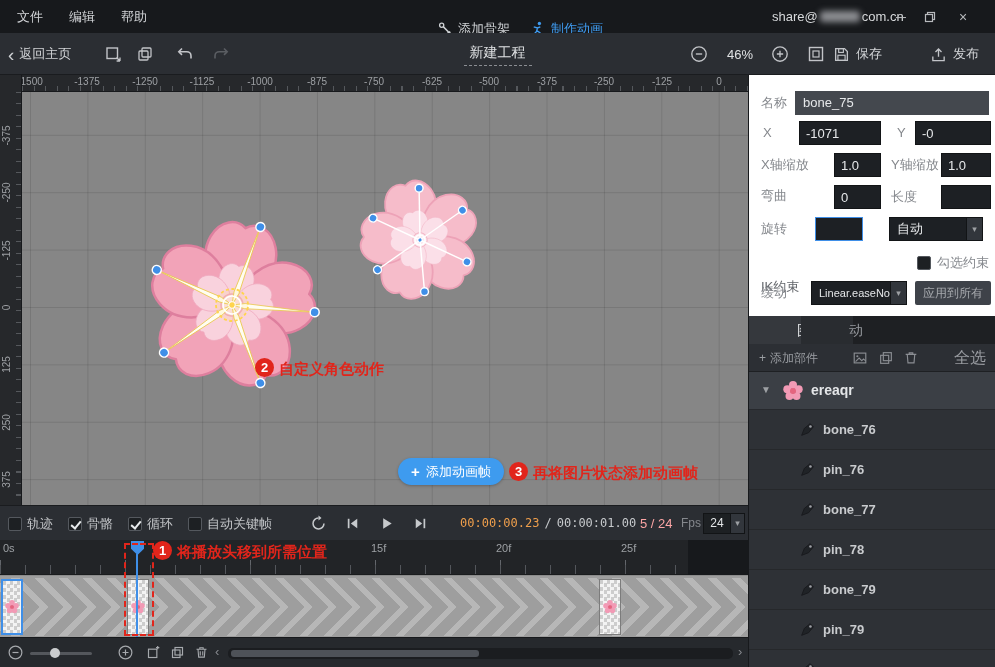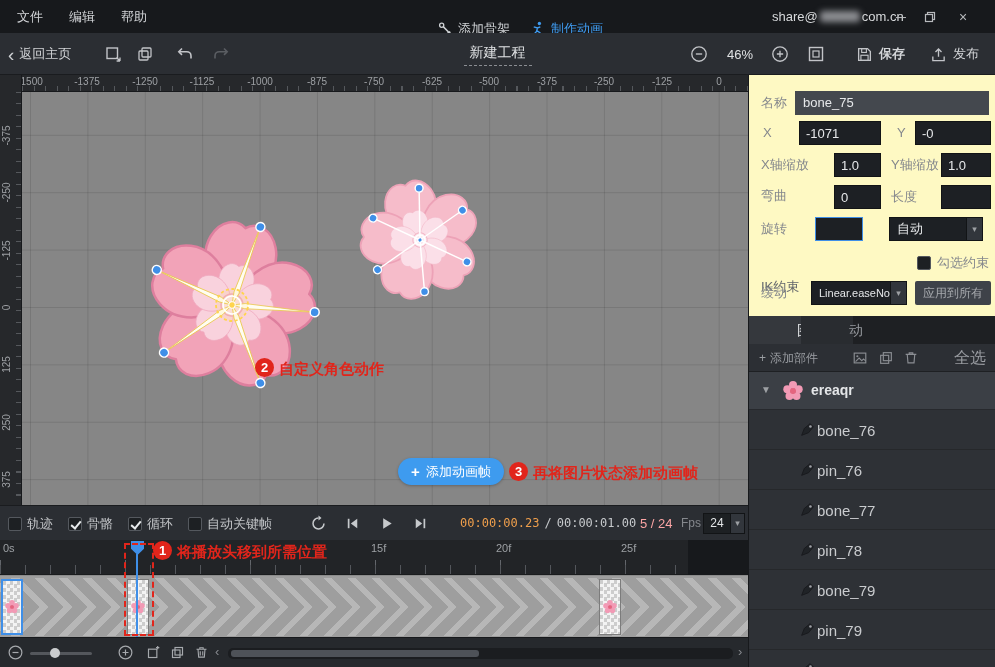--- a/index.html
+++ b/index.html
@@ -99,21 +99,21 @@
   
   .bottombar { position:absolute; top:637px; left:0; width:748px; height:30px; background:#26292d; border-top:1px solid #17191c; }
   .bb-icon { position:absolute; width:16px; height:16px; top:7px; color:#a6a9ad; }
   .slider-track { position:absolute; left:30px; top:14px; width:62px; height:3px; background:#54575c; border-radius:2px; }
   .slider-handle { position:absolute; left:50px; top:10px; width:10px; height:10px; border-radius:50%; background:#caccce; }
   .bb-chev { position:absolute; top:6px; color:#85888d; font-size:13px; }
   .hscroll-track { position:absolute; left:228px; top:10px; width:505px; height:11px; background:#1b1d20; border-radius:5px; }
   .hscroll-thumb { position:absolute; left:231px; top:12px; width:248px; height:7px; background:#4e5258; border-radius:3px; }
 
   
-  .right-panel { position:absolute; left:748px; top:75px; width:247px; height:592px; background:#fef9c3; border-left:1px solid #17191c; overflow:hidden; }
+  .right-panel { position:absolute; left:748px; top:75px; width:247px; height:592px; background:#ffffff; border-left:1px solid #17191c; overflow:hidden; }
   .ins-label { position:absolute; height:24px; line-height:24px; color:#85888d; font-size:13px; white-space:nowrap; }
   .ins-label.dim { color:#64676c;margin-top:24px; }
   .ins-input { position:absolute; height:24px; background:#1d2024; border:1px solid #121416; color:#e6e8ea;
     font-size:13px; padding:0 6px; font-family:inherit; }
   .ins-input.focus { border:1px solid #3f8fe8; }
   .name-box { position:absolute; left:46px; right:6px; top:16px; height:24px; background:#44484e; color:#e6e8ea;
     line-height:24px; padding:0 8px; font-size:13px; }
   .dropdown { position:absolute; height:24px; background:#1d2024; border:1px solid #121416; display:flex; }
   .dropdown .dval { flex:1; line-height:22px; color:#e4e6e8; padding-left:7px; white-space:nowrap; overflow:hidden; }
   .dropdown .dchev { width:16px; background:#32363c; border-left:1px solid #121416; color:#9da0a4; font-size:9px; line-height:22px; text-align:center; }
@@ -126,21 +126,21 @@
   .actions-row { position:absolute; left:0; top:269px; width:247px; height:28px; background:#2c2f34; border-bottom:1px solid #1e2023; }
   .add-part { position:absolute; left:10px; top:0; height:28px; display:flex; align-items:center; gap:4px; color:#9a9da2; font-size:12px; }
   .pa-icon { position:absolute; top:6px; width:16px; height:16px; color:#8a8d92; }
   .select-all { position:absolute; left:205px; top:0; height:28px; line-height:28px; color:#9a9da2; font-size:16px; }
   .tree-root { position:absolute; left:0; top:297px; width:247px; height:38px; background:#3b3f45; border-bottom:1px solid #27292d; }
   .tree-expand { position:absolute; left:12px; top:12px; font-size:10px; color:#9da0a4; }
   .tree-root .flower { position:absolute; left:34px; top:9px; }
   .tree-root .rname { position:absolute; left:62px; top:10px; color:#e4e6e8; font-size:14px; font-weight:bold; }
   .tree-row { position:absolute; left:0; width:247px; height:40px; background:#2e3136; border-bottom:1px solid #26282b; }
   .tree-row .pen { position:absolute; left:50px; top:11px; }
-  .tree-row .tname { position:absolute; left:68px; top:12px; color:#c9cbce; font-size:15px; }
+  .tree-row .tname { position:absolute; left:74px; top:12px; color:#c9cbce; font-size:13px;font-weight:bold; }
 </style>
 </head>
 <body>
 
 <div class="menubar">
   <div class="menu-items">
     <span class="menu-item">文件</span>
     <span class="menu-item">编辑</span>
     <span class="menu-item">帮助</span>
   </div>
@@ -220,21 +220,21 @@
       <circle cx="10" cy="10" r="8" fill="none" stroke="currentColor" stroke-width="1.5"></circle>
       <path d="M6.5 10 h7 M10 6.5 v7" stroke="currentColor" stroke-width="1.5"></path>
     </svg>
   </span>
   <span class="tb-icon" style="left:807px;">
     <svg width="18" height="18" viewBox="0 0 18 18">
       <rect x="2.5" y="2.5" width="13" height="13" fill="none" stroke="currentColor" stroke-width="1.4"></rect>
       <rect x="6" y="6" width="6" height="6" fill="none" stroke="currentColor" stroke-width="1.2"></rect>
     </svg>
   </span>
-  <div class="tb-group" style="left:856px;font-weight:bold;">
+  <div class="tb-group" style="left:833px;">
     <svg width="17" height="17" viewBox="0 0 18 18">
       <path d="M2.8 2.8 h9.4 l3 3 v9.4 h-12.4 z" fill="none" stroke="#c2c4c8" stroke-width="1.4"></path>
       <rect x="6" y="2.8" width="5" height="4" fill="none" stroke="#c2c4c8" stroke-width="1.2"></rect>
       <rect x="5.2" y="9.8" width="7.6" height="5.4" fill="none" stroke="#c2c4c8" stroke-width="1.2"></rect>
     </svg>
     <span>保存</span>
   </div>
   <div class="tb-group" style="left:930px;">
     <svg width="17" height="17" viewBox="0 0 18 18">
       <path d="M3 11 v4.4 h12 V11" fill="none" stroke="#c2c4c8" stroke-width="1.4"></path>

